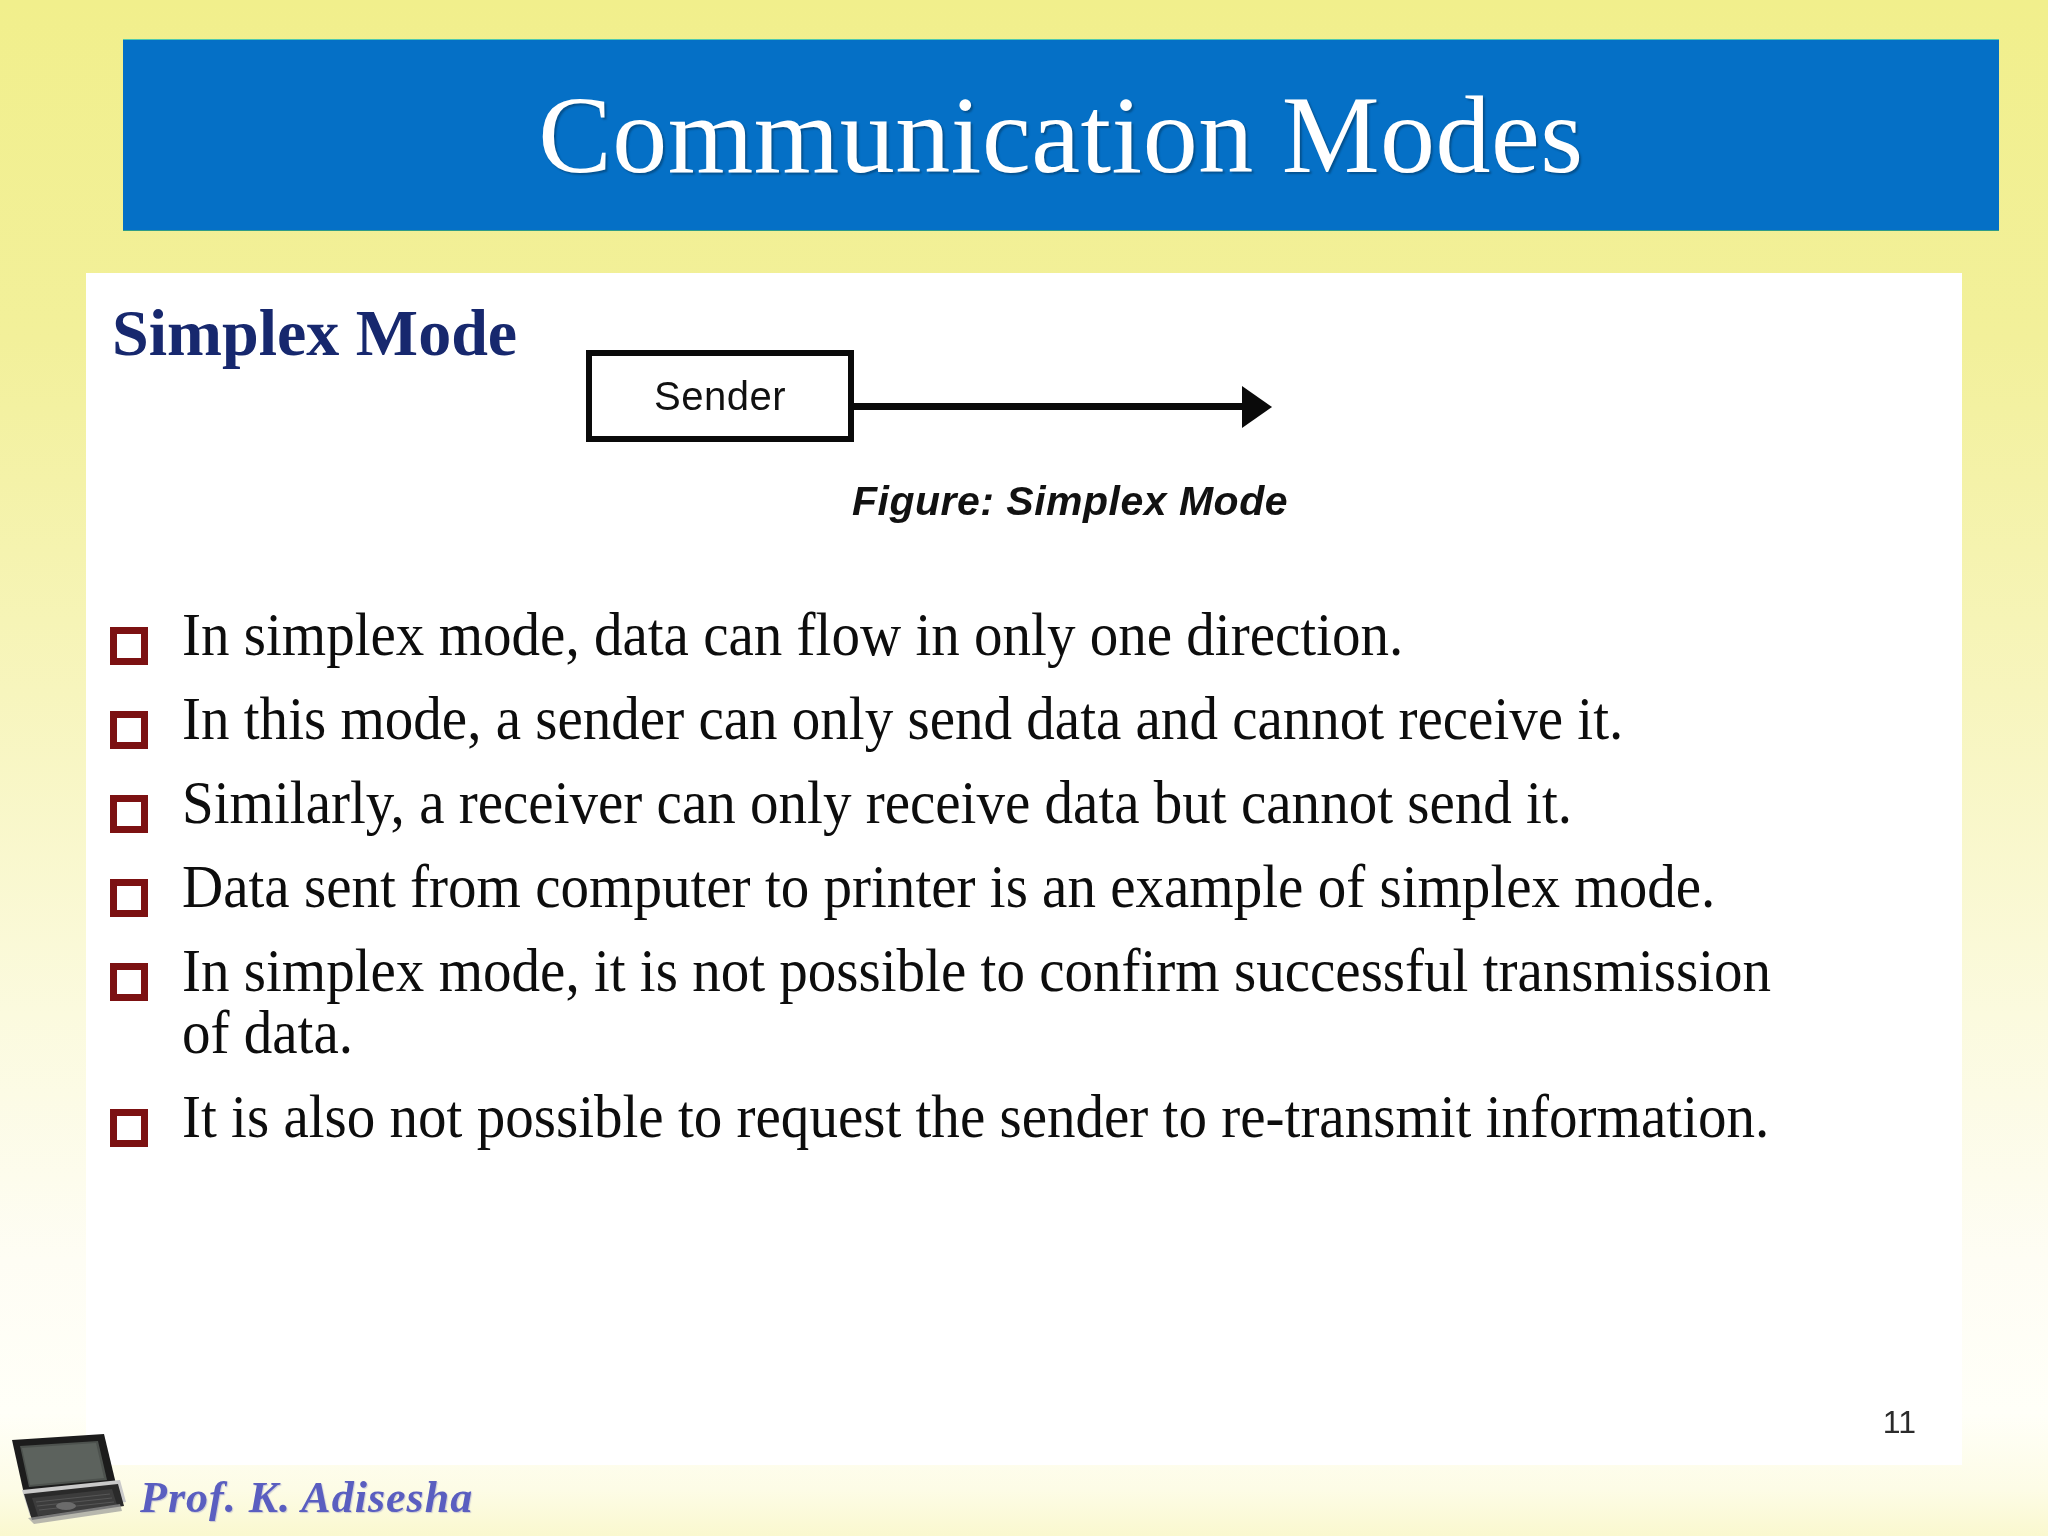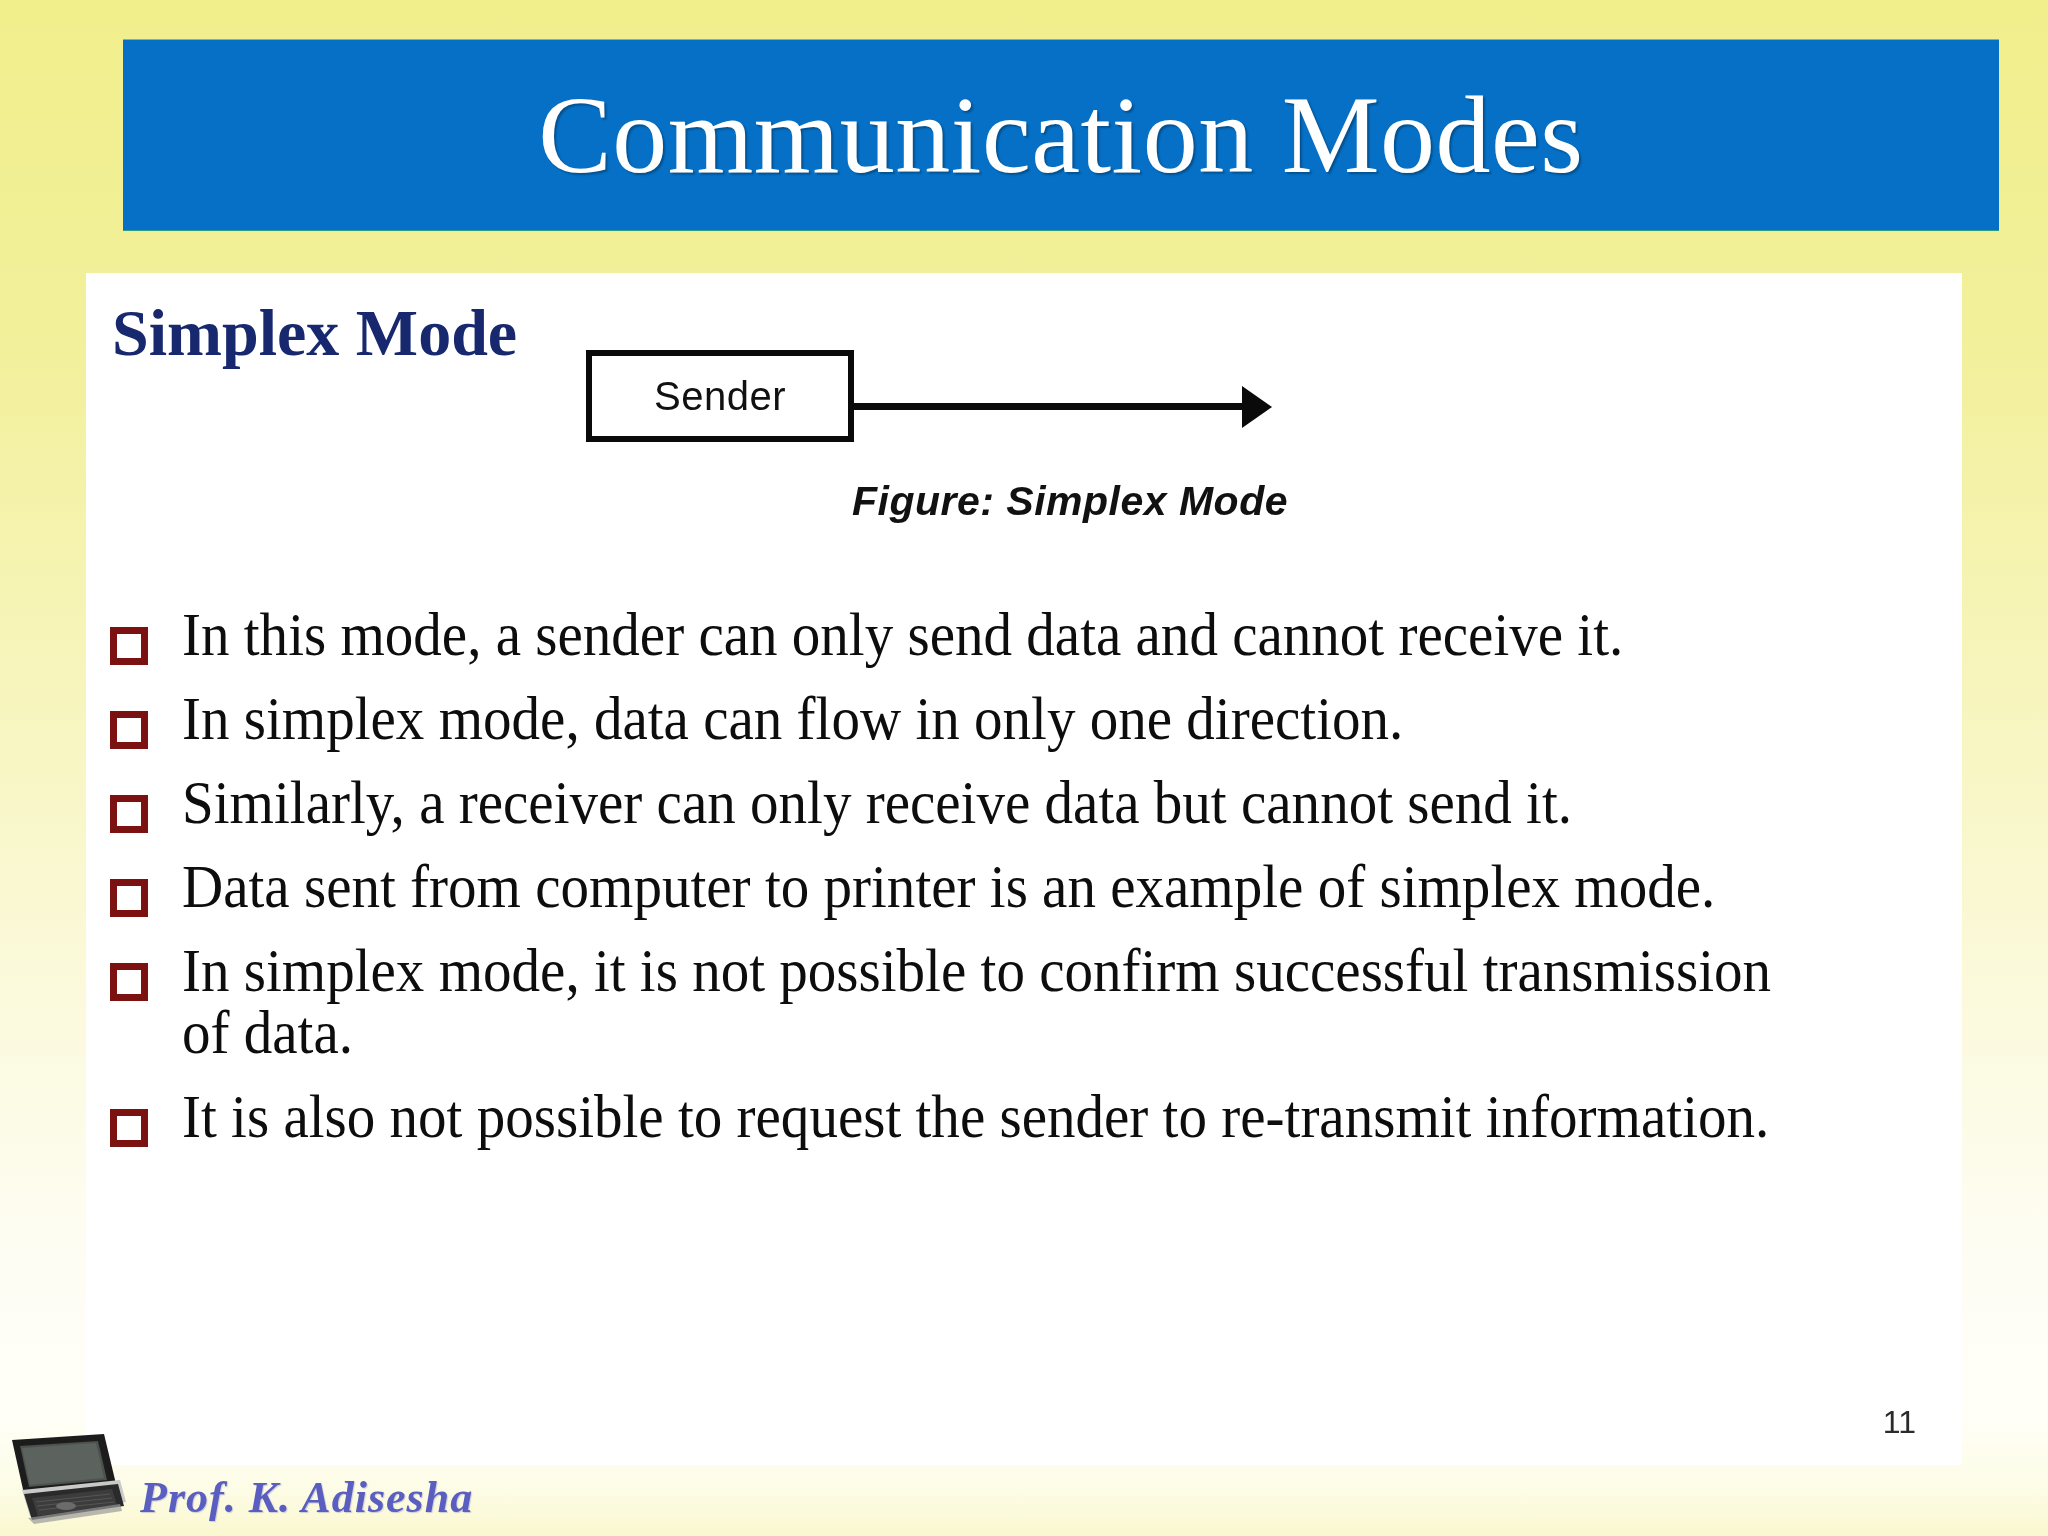--- a/index.html
+++ b/index.html
@@ -232,26 +232,26 @@
       <div class="arrow-head"></div>
 
 
       <div class="figure-caption">Figure: Simplex Mode</div>
     </div>
 
     <div class="bullet-list">
 
       <div class="bullet-item">
         <span class="bullet-marker"></span>
+        <span class="bullet-text">In simplex mode, data can flow in only one direction.</span>
+      </div>
+
+      <div class="bullet-item">
+        <span class="bullet-marker"></span>
         <span class="bullet-text">In this mode, a sender can only send data and cannot receive it.</span>
-      </div>
-
-      <div class="bullet-item">
-        <span class="bullet-marker"></span>
-        <span class="bullet-text">In simplex mode, data can flow in only one direction.</span>
       </div>
 
       <div class="bullet-item">
         <span class="bullet-marker"></span>
         <span class="bullet-text">Similarly, a receiver can only receive data but cannot send it.</span>
       </div>
 
       <div class="bullet-item">
         <span class="bullet-marker"></span>
         <span class="bullet-text">Data sent from computer to printer is an example of simplex mode.</span>

